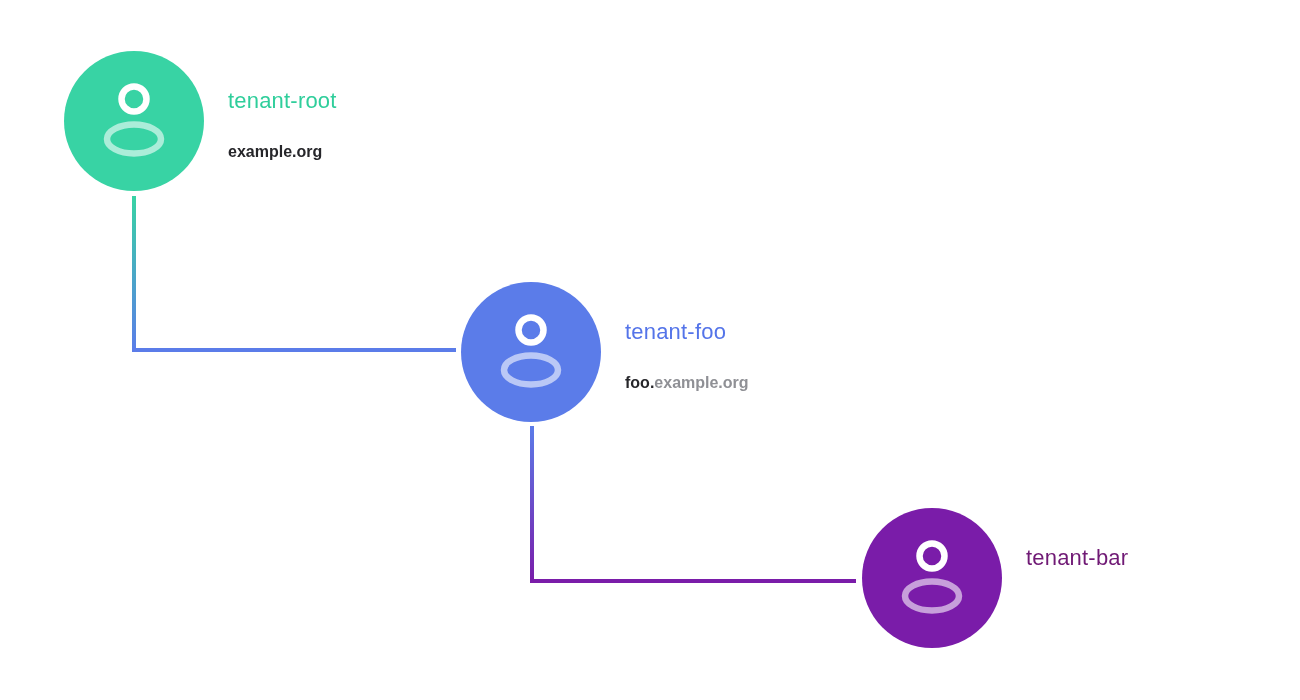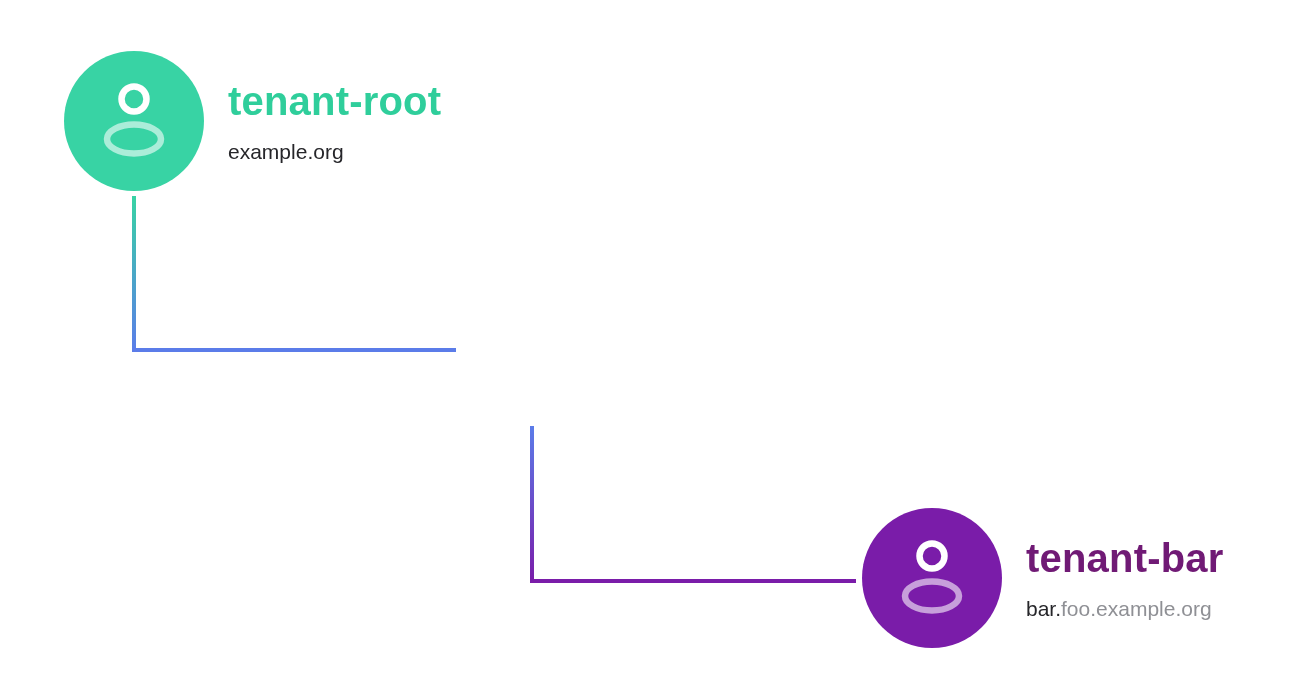--- a/index.html
+++ b/index.html
@@ -24,31 +24,31 @@
     border-radius: 50%;
   }
   .avatar svg { width: 140px; height: 140px; display: block; }
   .person-head { fill: none; stroke: #ffffff; stroke-width: 6.5; }
   .person-body { fill: none; stroke: rgba(255,255,255,0.58); stroke-width: 6.5; }
 
   .labels { position: absolute; left: 164px; top: 0; width: 420px; height: 140px; }
   .node-title {
     position: absolute;
     left: 0; top: 32px;
-    font-size: 40px;
-    font-weight: 700;
+    font-size: 22px;
+    font-weight: 400;
     letter-spacing: 0.2px;
     white-space: nowrap;
     line-height: 36px;
   }
   .node-domain {
     position: absolute;
     left: 0; top: 88px;
-    font-size: 21px;
-    font-weight: 400;
+    font-size: 16px;
+    font-weight: 700;
     white-space: nowrap;
     line-height: 26px;
   }
 
   
   .conn-v {
     position: absolute;
     width: 4px;
     background: linear-gradient(to bottom, var(--from), var(--to));
   }
@@ -74,27 +74,38 @@
         <circle class="person-head" cx="70" cy="48" r="12.5"></circle>
         <ellipse class="person-body" cx="70" cy="88" rx="27" ry="14.5"></ellipse>
       </svg>
     </div>
     <div class="labels">
       <div class="node-title" style="color: rgb(47, 206, 155);">tenant-root</div>
       <div class="node-domain"><span style="color: rgb(38, 38, 42);">example.org</span><span style="color: rgb(143, 144, 149);"></span></div>
     </div>
   </div>
 
+  <div class="node" style="left:461px; top:282px;">
+    <div class="avatar" style="background-color: rgb(91, 124, 233);">
+      <svg viewBox="0 0 140 140">
+        <circle class="person-head" cx="70" cy="48" r="12.5"></circle>
+        <ellipse class="person-body" cx="70" cy="88" rx="27" ry="14.5"></ellipse>
+      </svg>
+    </div>
+    <div class="labels">
+      <div class="node-title" style="color: rgb(84, 116, 233);">tenant-foo</div>
+      <div class="node-domain"><span style="color: rgb(38, 38, 42);">foo.</span><span style="color: rgb(143, 144, 149);">example.org</span></div>
+    </div>
+  </div>
 
   <div class="node" style="left:862px; top:508px;">
     <div class="avatar" style="background-color: rgb(122, 28, 169);">
       <svg viewBox="0 0 140 140">
         <circle class="person-head" cx="70" cy="48" r="12.5"></circle>
         <ellipse class="person-body" cx="70" cy="88" rx="27" ry="14.5"></ellipse>
       </svg>
     </div>
     <div class="labels">
       <div class="node-title" style="color: #701a75;">tenant-bar</div>
-      <div class="node-domain"><span style="color: rgb(38, 38, 42);">bar.</span><span style="color: rgb(143, 144, 149);">foo.example.org</span></div>
     </div>
   </div>
 
 </div>
 
 </body></html>

